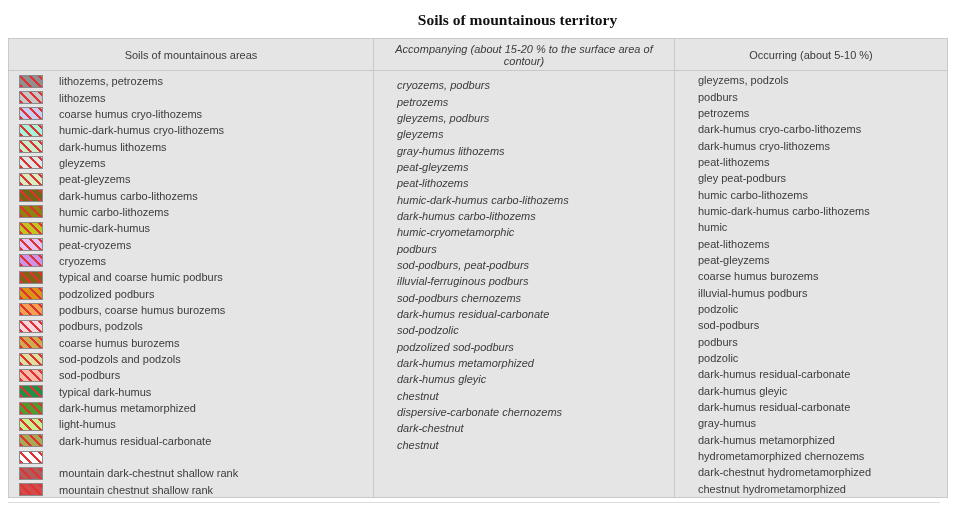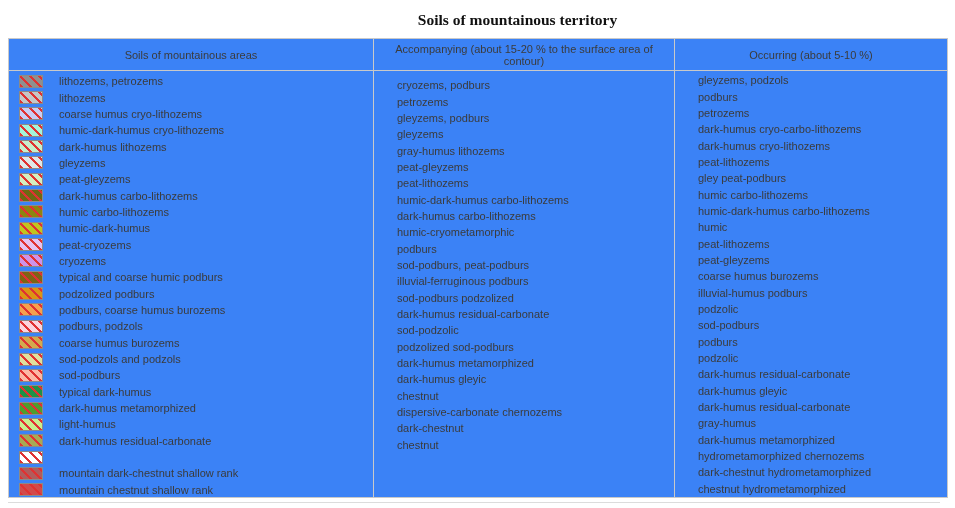--- a/index.html
+++ b/index.html
@@ -28,29 +28,29 @@
     color: #111111;
   }
   .legend-table {
     position: absolute;
     left: 8px;
     top: 38px;
     width: 938px;
     height: 458px;
     border: 1px solid #c9c9c9;
     display: flex;
-    background: #3b82f6;
+    background: #e5e5e5;
   }
   .col {
     box-sizing: border-box;
     height: 100%;
     overflow: hidden;
   }
   .col-1 { width: 364px; }
-  .col-2 { width: 302px; border-left: 1px solid #c9c9c9; border-right: 1px solid #c9c9c9; }
+  .col-2 { width: 302px; border-left: 1px solid #c9c9c9; border-right: 1px solid #c9c9c9; font-style: italic; }
   .col-3 { width: 272px; }
   .col-header {
     height: 32px;
     box-sizing: border-box;
     border-bottom: 1px solid #c9c9c9;
     display: flex;
     align-items: center;
     justify-content: center;
     font-size: 11px;
     color: #3b3b3b;
@@ -241,21 +241,21 @@
           <div class="row">
             <span class="row-label">podburs</span>
           </div>
           <div class="row">
             <span class="row-label">sod-podburs, peat-podburs</span>
           </div>
           <div class="row">
             <span class="row-label">illuvial-ferruginous podburs</span>
           </div>
           <div class="row">
-            <span class="row-label">sod-podburs podzolized</span>
+            <span class="row-label">sod-podburs chernozems</span>
           </div>
           <div class="row">
             <span class="row-label">dark-humus residual-carbonate</span>
           </div>
           <div class="row">
             <span class="row-label">sod-podzolic</span>
           </div>
           <div class="row">
             <span class="row-label">podzolized sod-podburs</span>
           </div>

